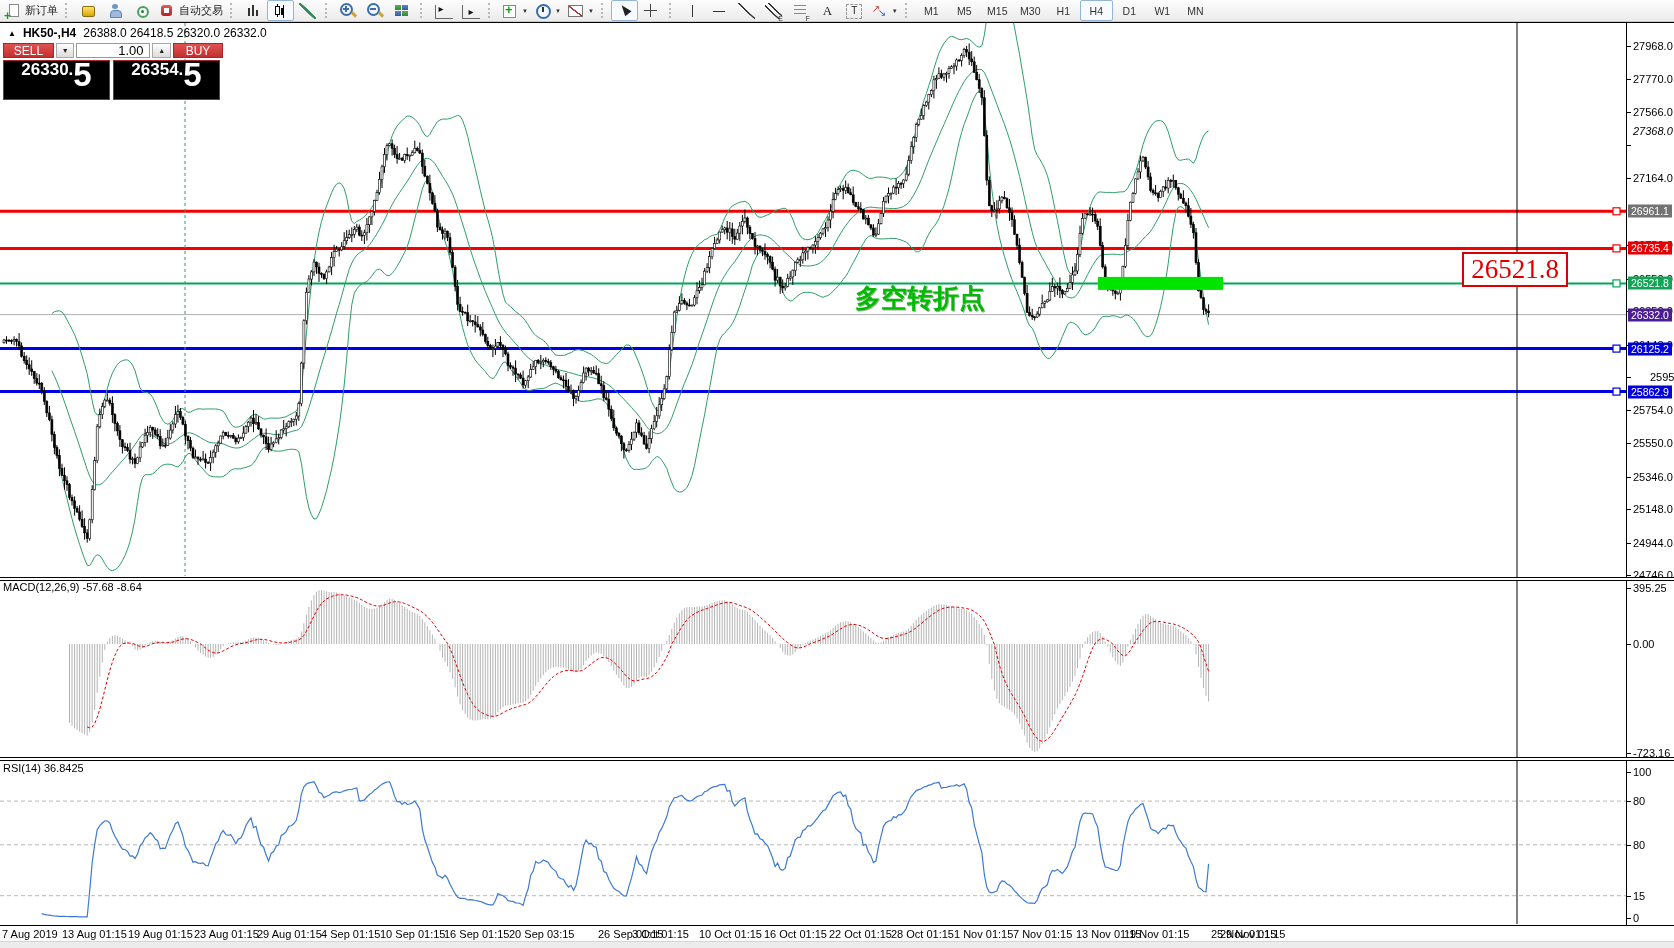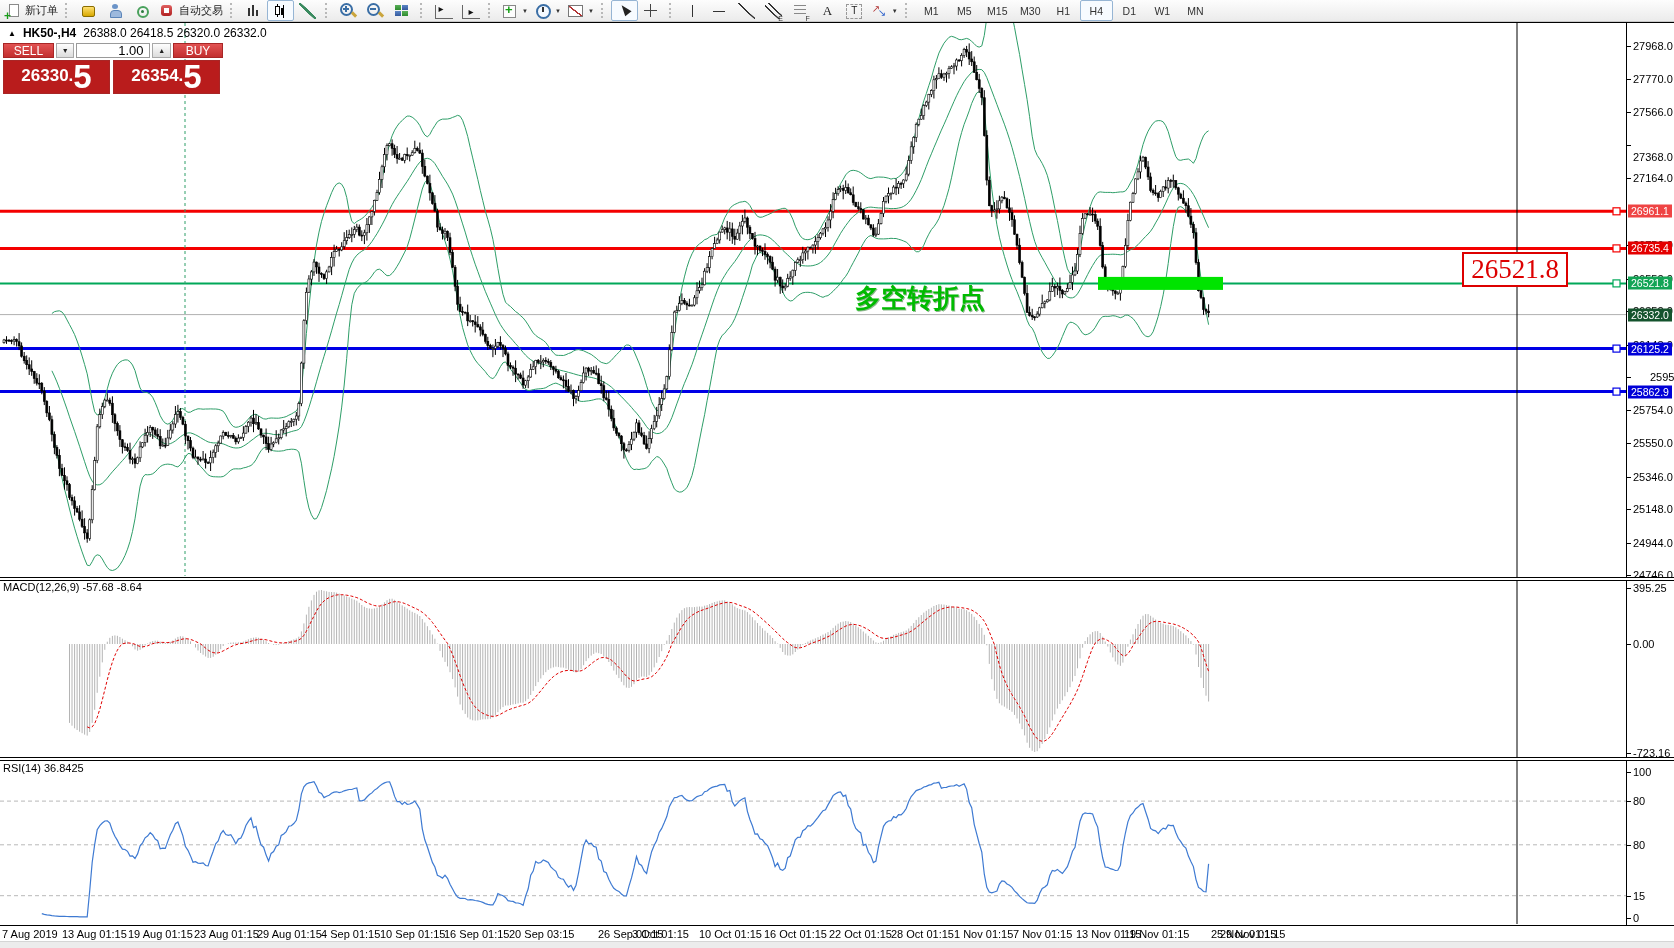--- a/index.html
+++ b/index.html
@@ -89,21 +89,21 @@
   
   #panel-title{position:absolute;left:8px;top:26px;font-size:12px;color:#000;display:flex;gap:7px;align-items:center;z-index:6}
   #panel-title .tri{font-size:8px}
   #otp{position:absolute;left:3px;top:43px;width:220px;z-index:6}
   #otp .row1{display:flex;gap:2px;align-items:stretch;height:15px}
   .redbtn{background:linear-gradient(#e25252,#c22f2f);color:#fff;font-size:12px;display:flex;align-items:center;justify-content:center;border:1px solid #a82626}
   #sell-btn{width:50px} #buy-btn{width:49px}
   .spin{width:17px;background:linear-gradient(#fefefe,#dcdcdc);border:1px solid #a8a8a8;font-size:7px;color:#222;display:flex;align-items:center;justify-content:center}
   #vol{width:66px;border:1px solid #9a9a9a;font-size:13px;text-align:right;padding:0 6px 0 0;font-family:"Liberation Sans",sans-serif}
   #otp .row2{display:flex;gap:3px;margin-top:2px}
-  .bigprice{width:107px;height:34px;background:#b91c1c;border:1px solid #a82626;color:#fff;display:flex;align-items:center;justify-content:center;box-sizing:border-box}
+  .bigprice{width:107px;height:40px;background:#000000;border:1px solid #a82626;color:#fff;display:flex;align-items:flex-start;justify-content:center;box-sizing:border-box}
   .pm{font-size:17px;font-weight:bold;line-height:1;padding-bottom:4px}
   .pd{font-size:17px;font-weight:bold;line-height:1;padding-bottom:4px}
   .pb{font-size:33px;font-weight:bold;line-height:.85}
 
   
   #annot{position:absolute;left:855px;top:281px;font-family:"Liberation Serif",serif;font-weight:bold;
          font-size:26px;color:#00bb00;text-shadow:1px 1px 0 rgba(0,90,0,.45);z-index:5}
   #callout{position:absolute;left:1462px;top:252px;width:102px;height:31px;border:2px solid #dd0000;background:#fff;
            color:#dd0000;font-family:"Liberation Serif",serif;font-size:27px;display:flex;align-items:center;justify-content:center;z-index:6}
 </style>
@@ -1722,21 +1722,21 @@
 
   <div id="annot">多空转折点</div>
   <div id="callout">26521.8</div>
 <div class="ytick" style="top: 46px;"></div>
     <div class="ylab" style="top: 46px;">27968.0</div>
     <div class="ytick" style="top: 78.5px;"></div>
     <div class="ylab" style="top: 78.5px;">27770.0</div>
     <div class="ytick" style="top: 112px;"></div>
     <div class="ylab" style="top: 112px;">27566.0</div>
     <div class="ytick" style="top: 144.5px;"></div>
-    <div class="ylab" style="top: 157px;">27368.0</div>
+    <div class="ylab" style="top: 131px; font-style: italic;">27368.0</div>
     <div class="ytick" style="top: 178px;"></div>
     <div class="ylab" style="top: 178px;">27164.0</div>
     <div class="ytick" style="top: 377px;"></div>
     <div class="ylab" style="top: 377px; margin-left: 17px;">25952.0</div>
     <div class="ytick" style="top: 409.5px;"></div>
     <div class="ylab" style="top: 409.5px;">25754.0</div>
     <div class="ytick" style="top: 443px;"></div>
     <div class="ylab" style="top: 443px;">25550.0</div>
     <div class="ytick" style="top: 476.5px;"></div>
     <div class="ylab" style="top: 476.5px;">25346.0</div>
@@ -1747,24 +1747,24 @@
     <div class="ytick" style="top: 575px;"></div>
     <div class="ylab" style="top: 575px;">24746.0</div>
     <div class="ytick" style="top: 245px;"></div>
     <div class="ylab" style="top: 245px;">26756.0</div>
     <div class="ytick" style="top: 278.5px;"></div>
     <div class="ylab" style="top: 278.5px;">26552.0</div>
     <div class="ytick" style="top: 311.3px;"></div>
     <div class="ylab" style="top: 311.3px;">26352.0</div>
     <div class="ytick" style="top: 344.8px;"></div>
     <div class="ylab" style="top: 344.8px;">26148.0</div>
-    <div class="tag" style="top: 211.3px; background: #ef4444;">26961.1</div>
+    <div class="tag" style="top: 211.3px; background: #737373;">26961.1</div>
     <div class="tag" style="top: 248.4px; background: rgb(228, 0, 0);">26735.4</div>
     <div class="tag" style="top: 283.4px; background: rgb(18, 164, 85);">26521.8</div>
-    <div class="tag" style="top: 314.6px; background: #14532d;">26332.0</div>
+    <div class="tag" style="top: 314.6px; background: #4c1d95;">26332.0</div>
     <div class="tag" style="top: 348.6px; background: rgb(0, 0, 216);">26125.2</div>
     <div class="tag" style="top: 391.6px; background: rgb(0, 0, 216);">25862.9</div>
     <div class="ytick" style="top: 588px;"></div>
     <div class="ylab" style="top: 588px;">395.25</div>
     <div class="ytick" style="top: 644px;"></div>
     <div class="ylab" style="top: 644px;">0.00</div>
     <div class="ytick" style="top: 753px;"></div>
     <div class="ylab" style="top: 753px;">-723.16</div>
     <div class="ytick" style="top: 772px;"></div>
     <div class="ylab" style="top: 772px;">100</div>

